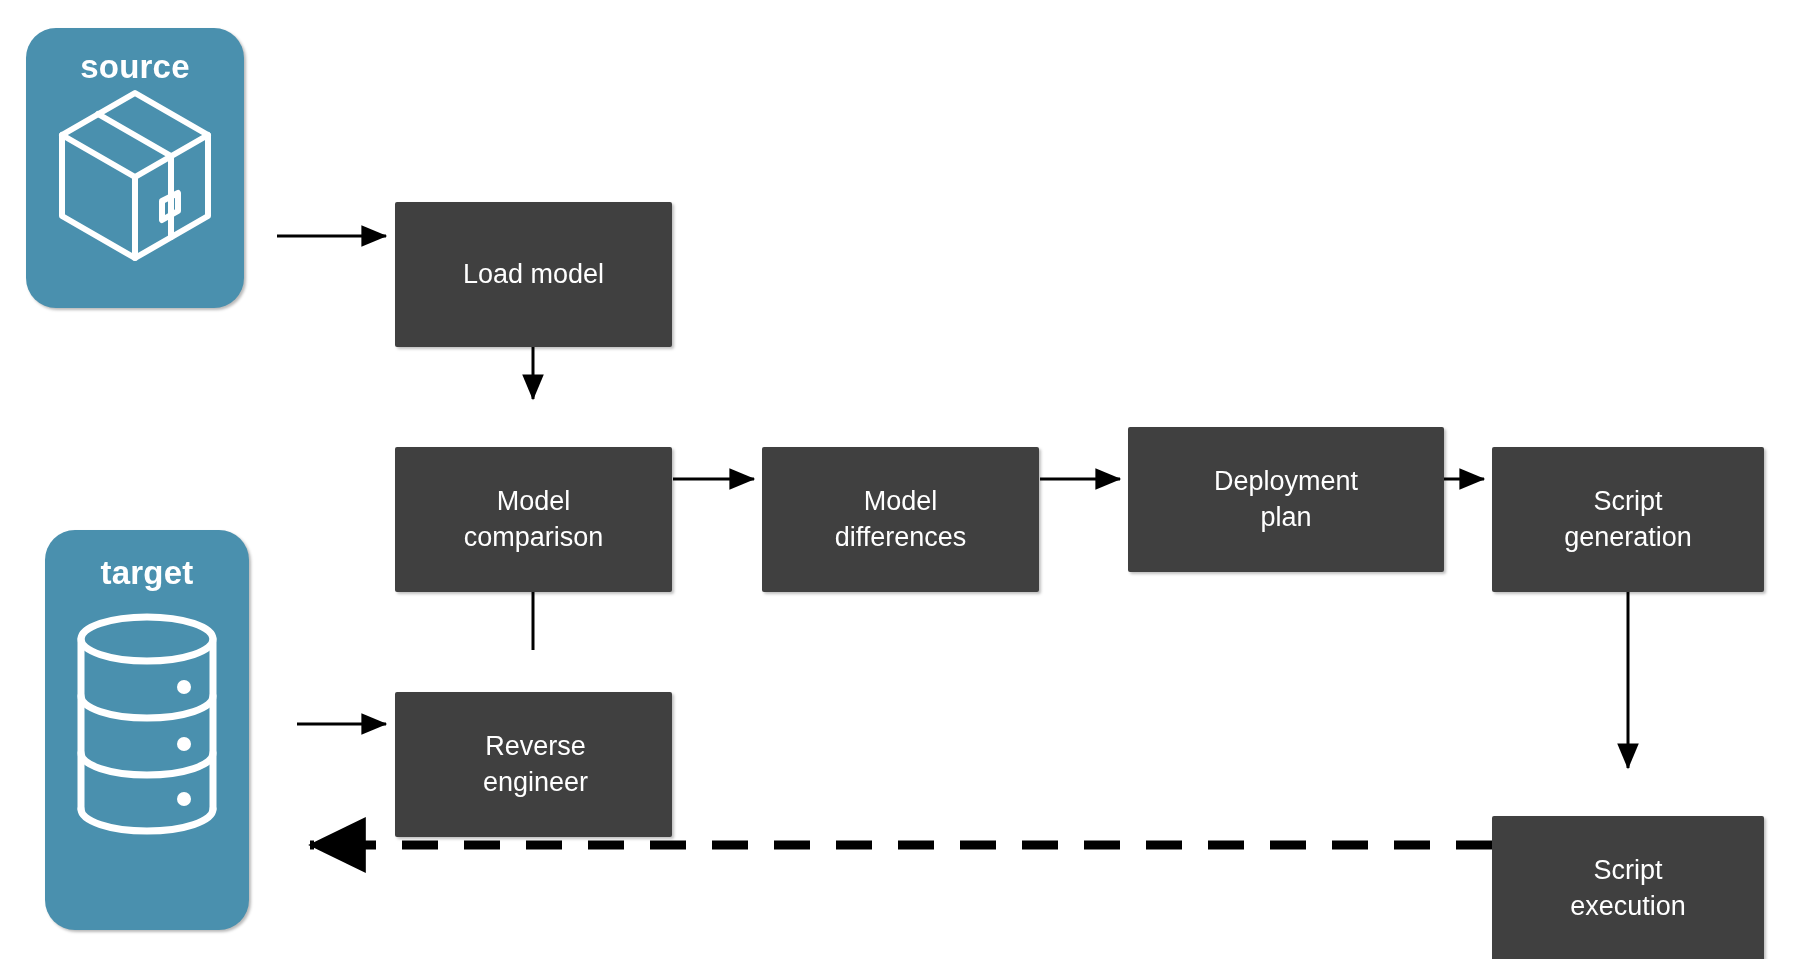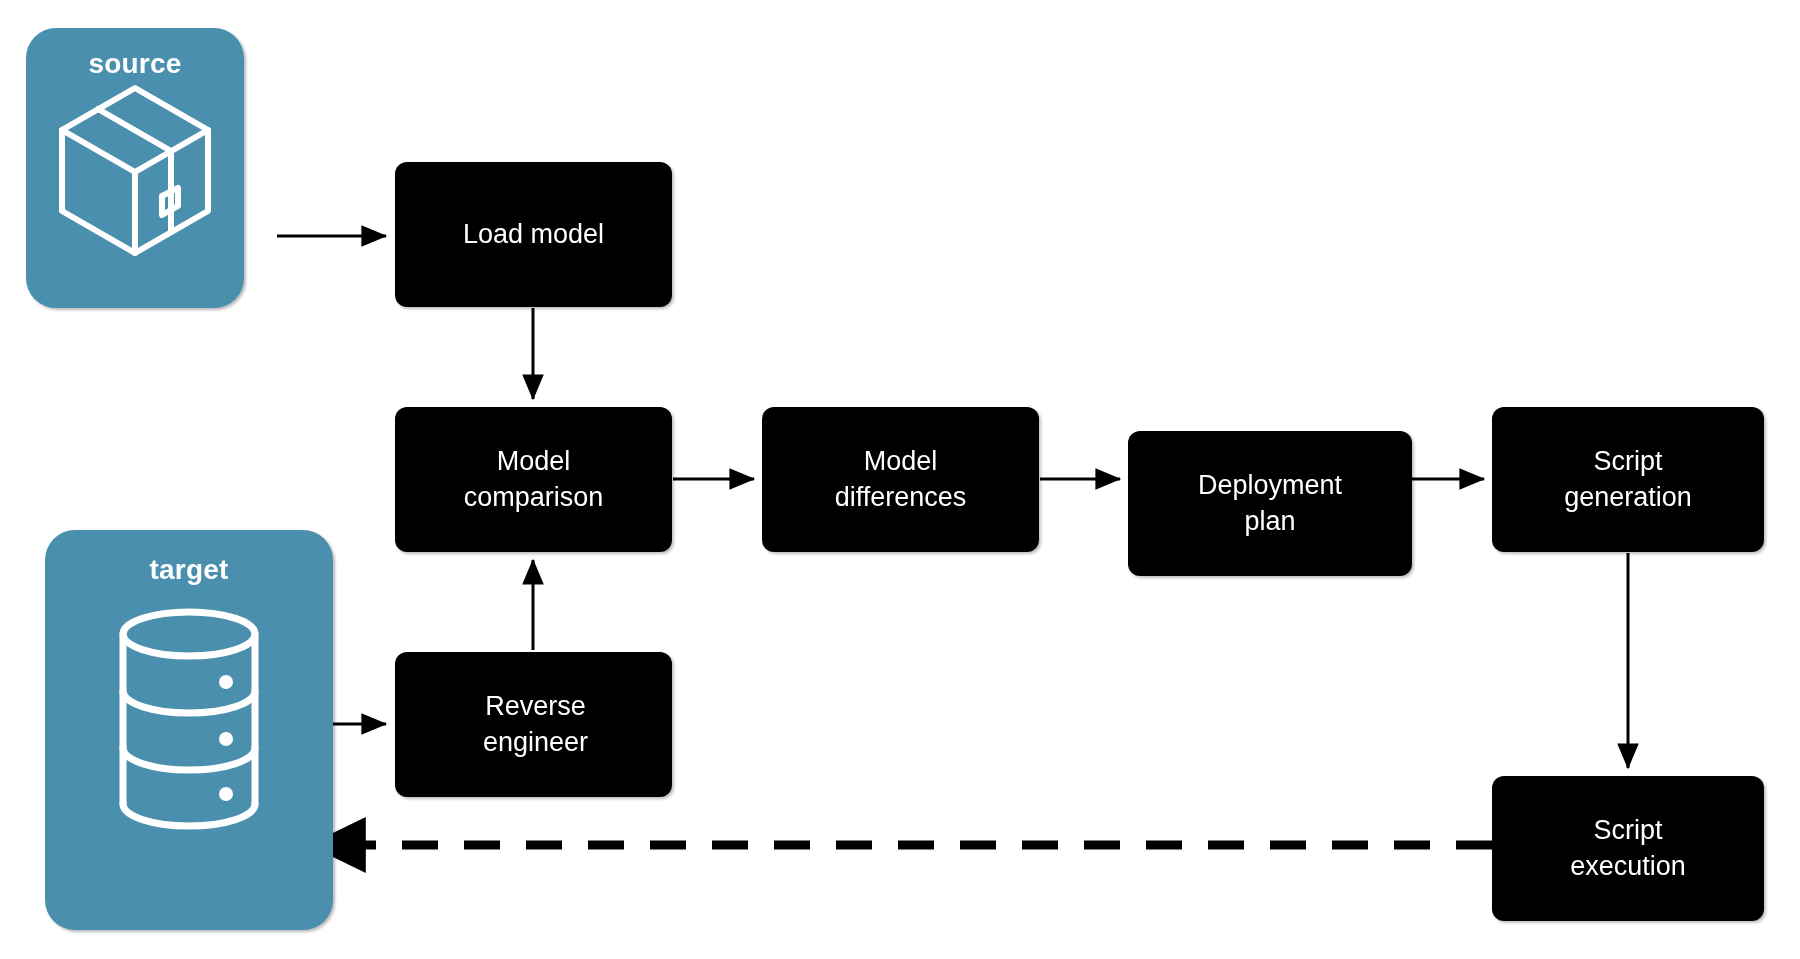--- a/index.html
+++ b/index.html
@@ -22,46 +22,47 @@
     background: #4a90ae;
     border-radius: 30px;
     display: flex;
     flex-direction: column;
     align-items: center;
     box-shadow: 2px 2px 3px rgba(0,0,0,0.28);
   }
   .endpoint-label {
     color: #ffffff;
     font-weight: bold;
-    font-size: 28px;
+    font-size: 33px;
     letter-spacing: 0.2px;
     line-height: 1;
     text-align: center;
     user-select: none;
   }
   .endpoint-icon {
     display: block;
   }
   
   .node {
     position: absolute;
     box-sizing: border-box;
-    background: #000000;
-    border-radius: 12px;
+    background: #404040;
+    border-radius: 2px;
     color: #ffffff;
     font-size: 27px;
     line-height: 1.32;
     display: flex;
     align-items: center;
     justify-content: center;
     text-align: center;
     box-shadow: 2px 2px 3px rgba(0,0,0,0.25);
     padding: 4px 8px;
     white-space: pre-line;
     user-select: none;
+    margin-top: 40px;
   }
   
   .edge-layer {
     position: absolute;
     left: 0;
     top: 0;
     width: 1800px;
     height: 959px;
     pointer-events: none;
   }
@@ -112,21 +113,21 @@
         <path d="M85 94 L85 175"></path>
 
         <path d="M48 31 L121 73"></path>
         <path d="M121 154 L121 73"></path>
 
         <path d="M112 118 L128 110 L128 128 L112 137 Z"></path>
       </svg>
     </span>
   </div>
 
-  <div class="endpoint" style="left:45px; top:530px; width:288px; height:400px; padding-top:26px;">
+  <div class="endpoint" style="left:45px; top:530px; width:204px; height:400px; padding-top:26px;">
     <div class="endpoint-label">target</div>
     <span class="endpoint-icon" style="margin-top:20px;">
       <svg width="160" height="230" viewBox="0 0 160 230" fill="none" stroke="#ffffff" stroke-width="7" stroke-linejoin="round" stroke-linecap="round">
 
         <path d="M14 30 L14 200"></path>
         <path d="M146 30 L146 200"></path>
 
         <ellipse cx="80" cy="30" rx="66" ry="22"></ellipse>
 
         <path d="M14 200 a66 22 0 0 0 132 0"></path>
@@ -142,21 +143,21 @@
   </div>
 
   <div class="node" style="left:395px; top:162px; width:277px; height:145px;">Load model</div>
 
   <div class="node" style="left:395px; top:407px; width:277px; height:145px;">Model
 comparison</div>
 
   <div class="node" style="left:762px; top:407px; width:277px; height:145px;">Model
 differences</div>
 
-  <div class="node" style="left:1128px; top:431px; width:284px; height:145px;">Deployment
+  <div class="node" style="left:1128px; top:387px; width:316px; height:145px;">Deployment
 plan</div>
 
   <div class="node" style="left:1492px; top:407px; width:272px; height:145px;">Script
 generation</div>
 
   <div class="node" style="left:395px; top:652px; width:277px; height:145px;padding-left:12px;">Reverse
 engineer</div>
 
   <div class="node" style="left:1492px; top:776px; width:272px; height:145px;">Script
 execution</div>

